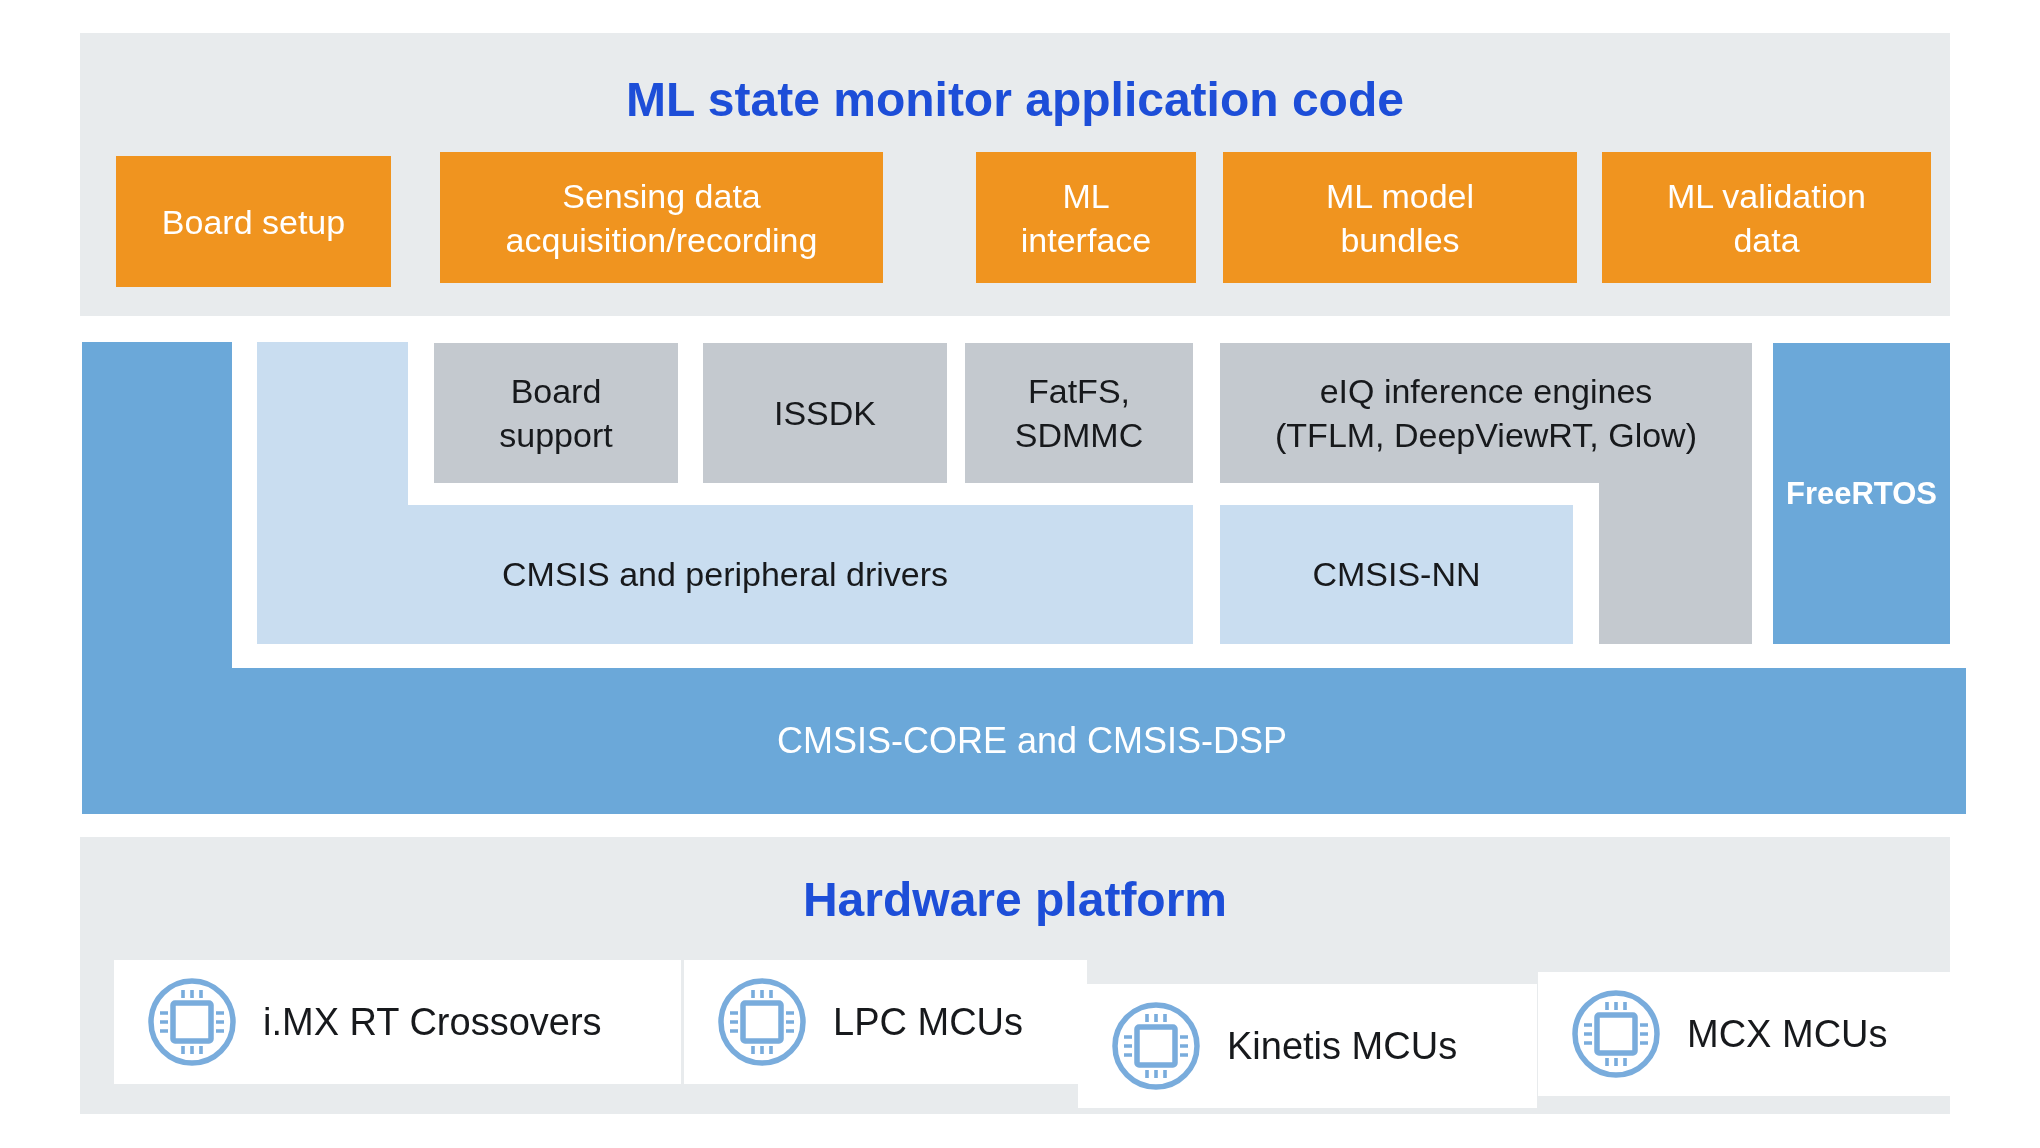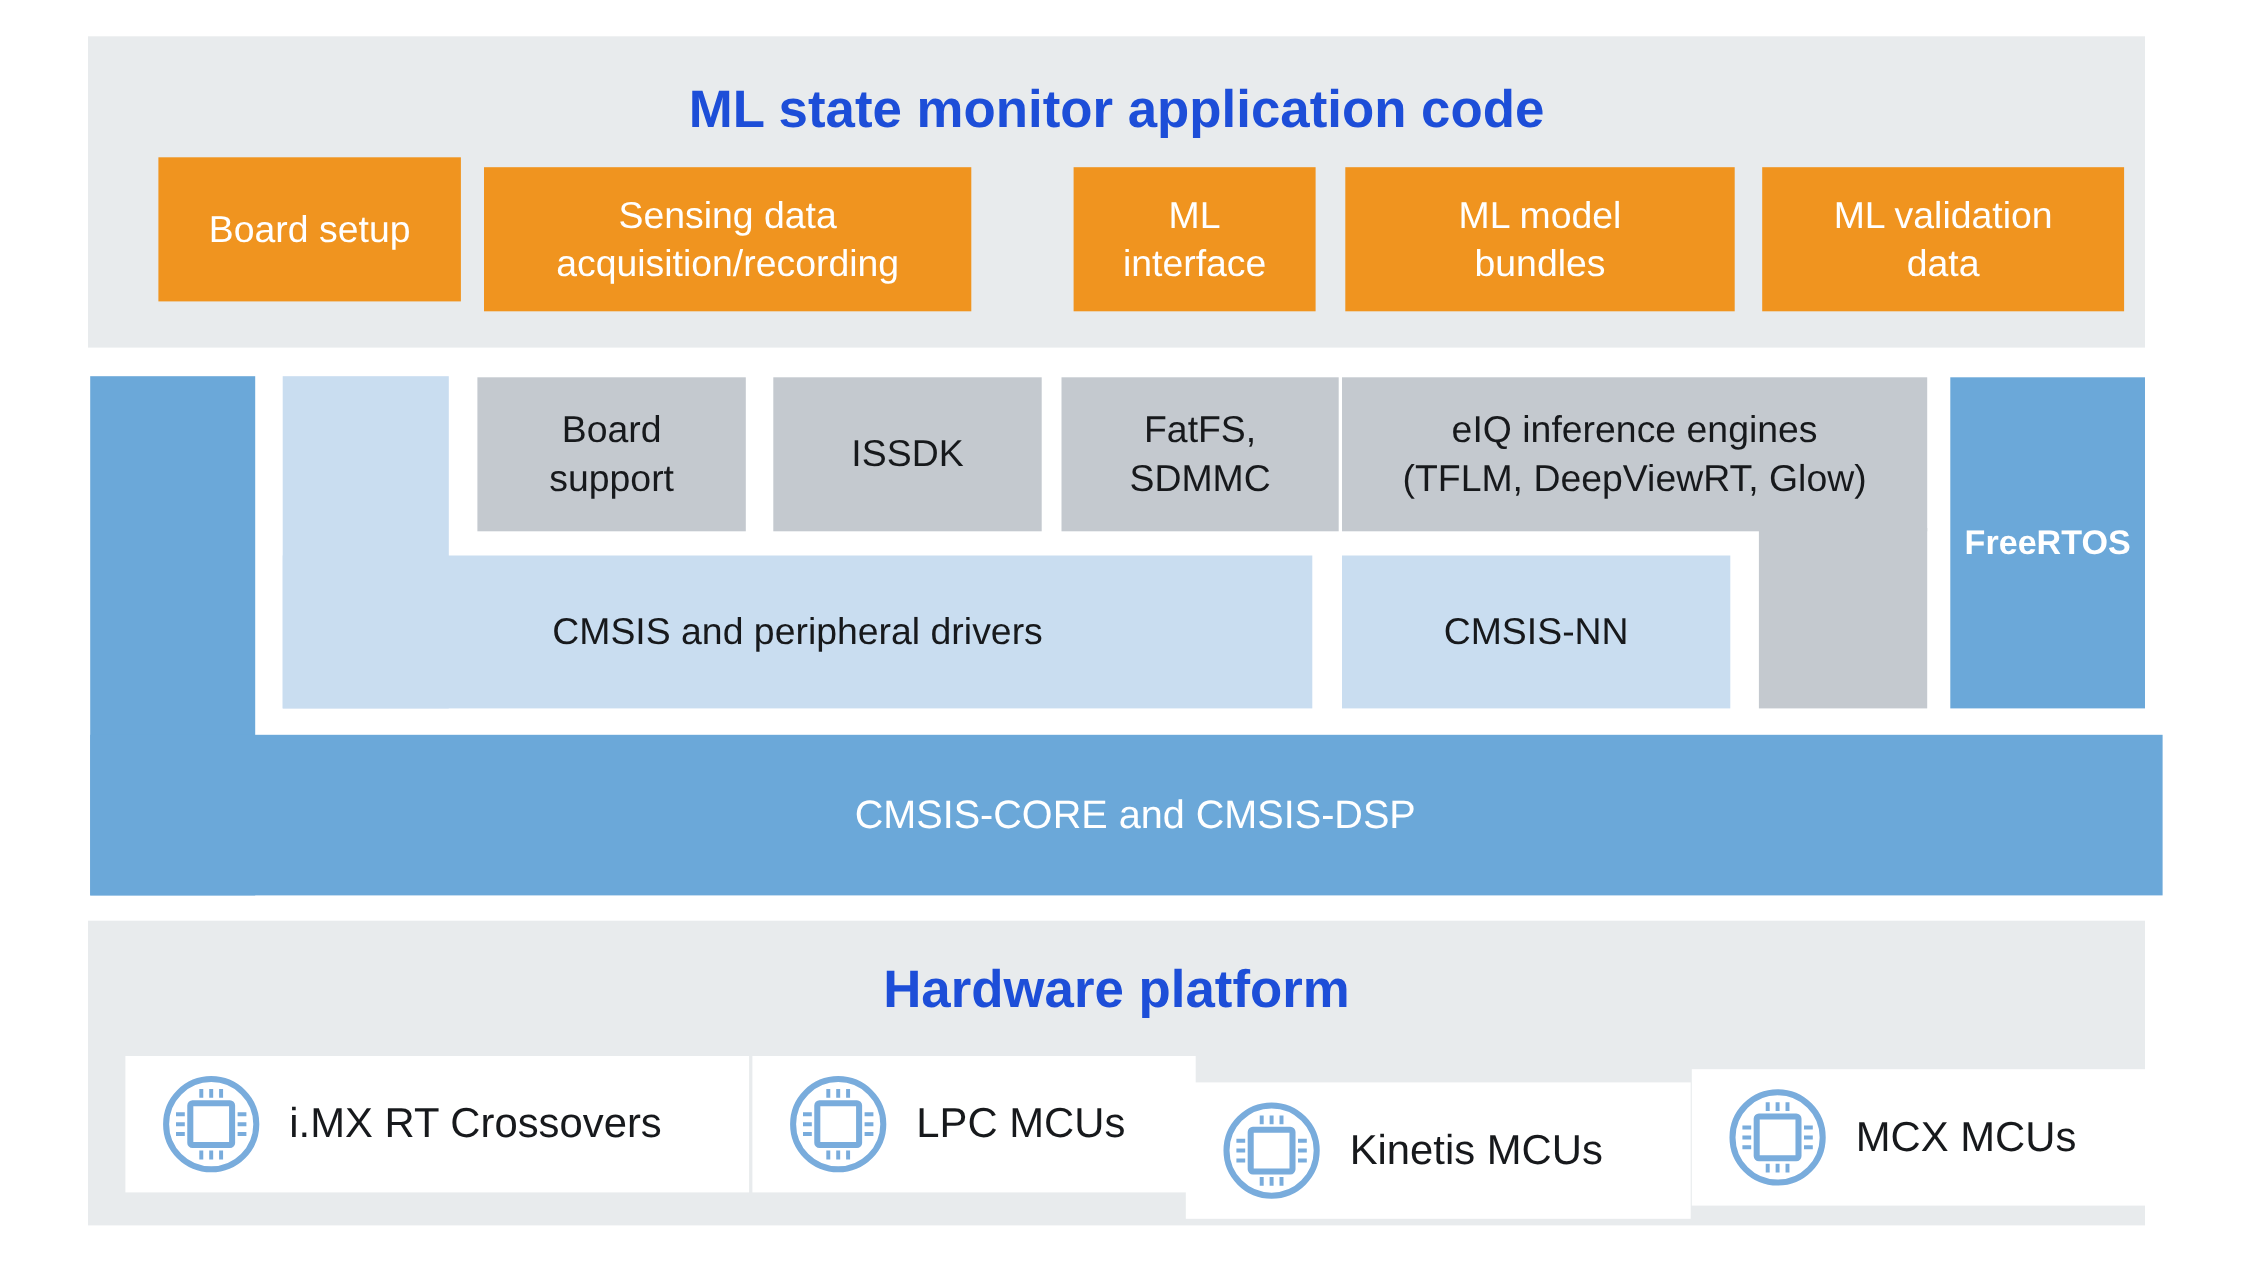--- a/index.html
+++ b/index.html
@@ -23,21 +23,21 @@
   .chip{flex:0 0 auto;}
 </style>
 </head>
 <body>
 
 <div class="stage">
 
   <div class="abs section" style="left:80px;top:33px;width:1870px;height:283px;">
     <div class="abs sec-title" style="left:0;top:39px;width:1870px;">ML state monitor application code</div>
 
-    <div class="abs cell orange" style="left:36px;top:110px;width:275px;height:131px;margin-left:28px;">
+    <div class="abs cell orange" style="left:36px;top:123px;width:275px;height:131px;">
       <span>Board setup</span>
     </div>
     <div class="abs cell orange" style="left:360px;top:119px;width:443px;height:131px;">
       <span>Sensing data
 acquisition/recording</span>
     </div>
     <div class="abs cell orange" style="left:896px;top:119px;width:220px;height:131px;">
       <span>ML
 interface</span>
     </div>
@@ -61,21 +61,21 @@
     <span class="lblue-label">CMSIS and peripheral drivers</span>
   </div>
 
   <div class="abs cell grayb" style="left:434px;top:343px;width:244px;height:140px;">
     <span>Board
 support</span>
   </div>
   <div class="abs cell grayb" style="left:703px;top:343px;width:244px;height:140px;">
     <span>ISSDK</span>
   </div>
-  <div class="abs cell grayb" style="left:965px;top:343px;width:252px;height:140px;">
+  <div class="abs cell grayb" style="left:965px;top:343px;width:228px;height:140px;">
     <span>FatFS,
 SDMMC</span>
   </div>
 
   <div class="abs grayb" style="left:1599px;top:480px;width:153px;height:164px;"></div>
   <div class="abs cell grayb" style="left:1220px;top:343px;width:532px;height:140px;">
     <span>eIQ inference engines
 (TFLM, DeepViewRT, Glow)</span>
   </div>
 

